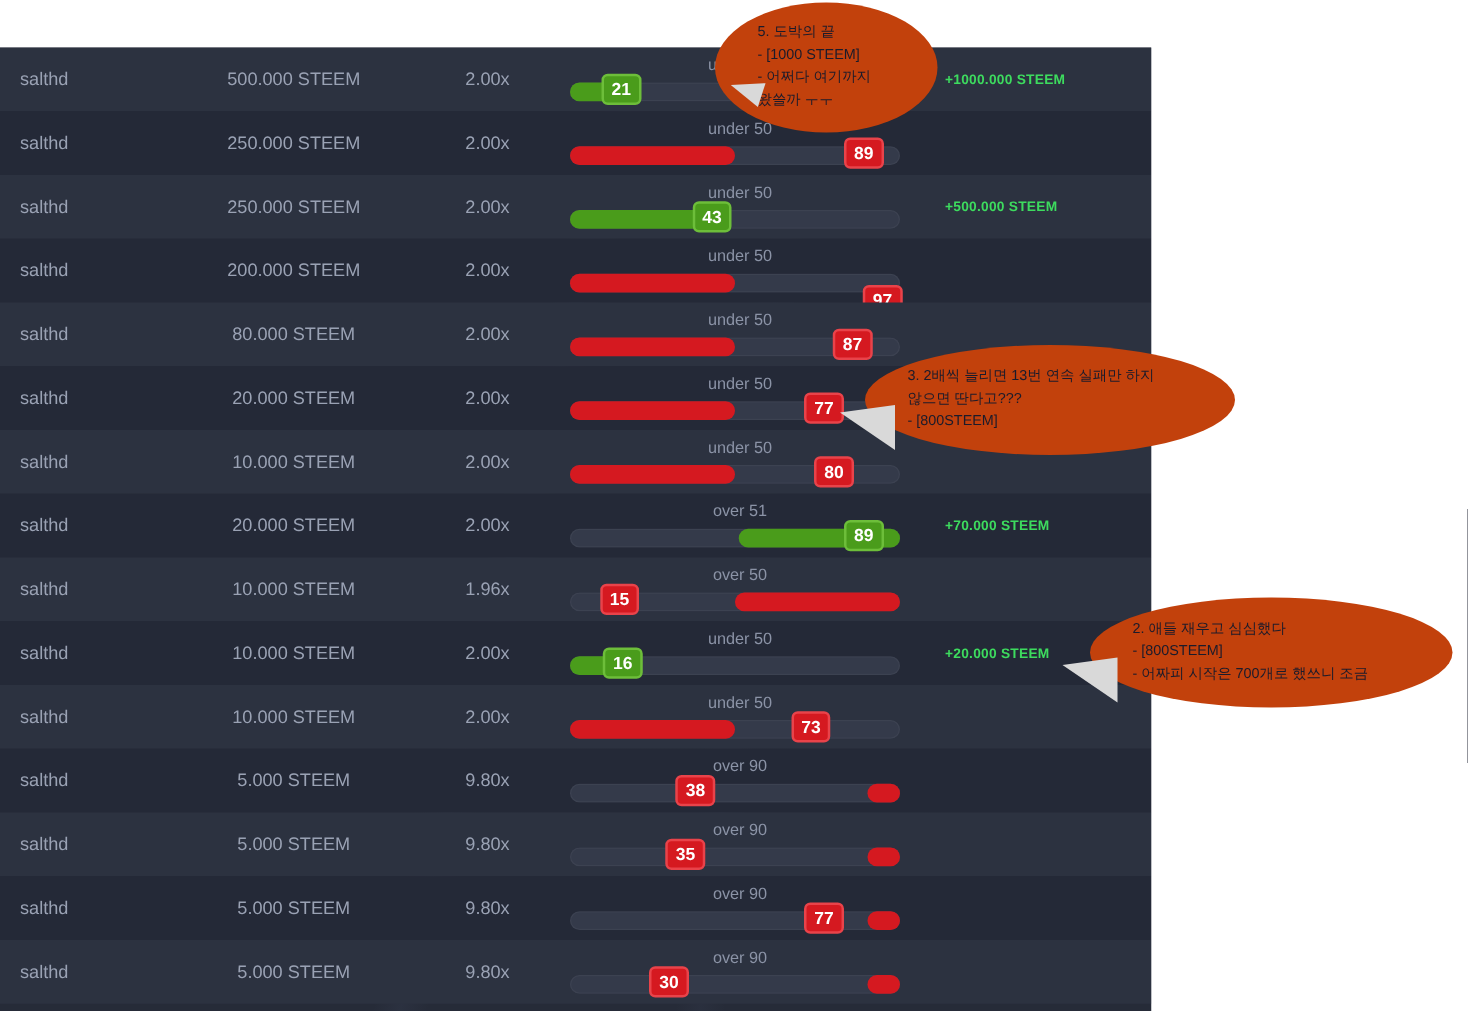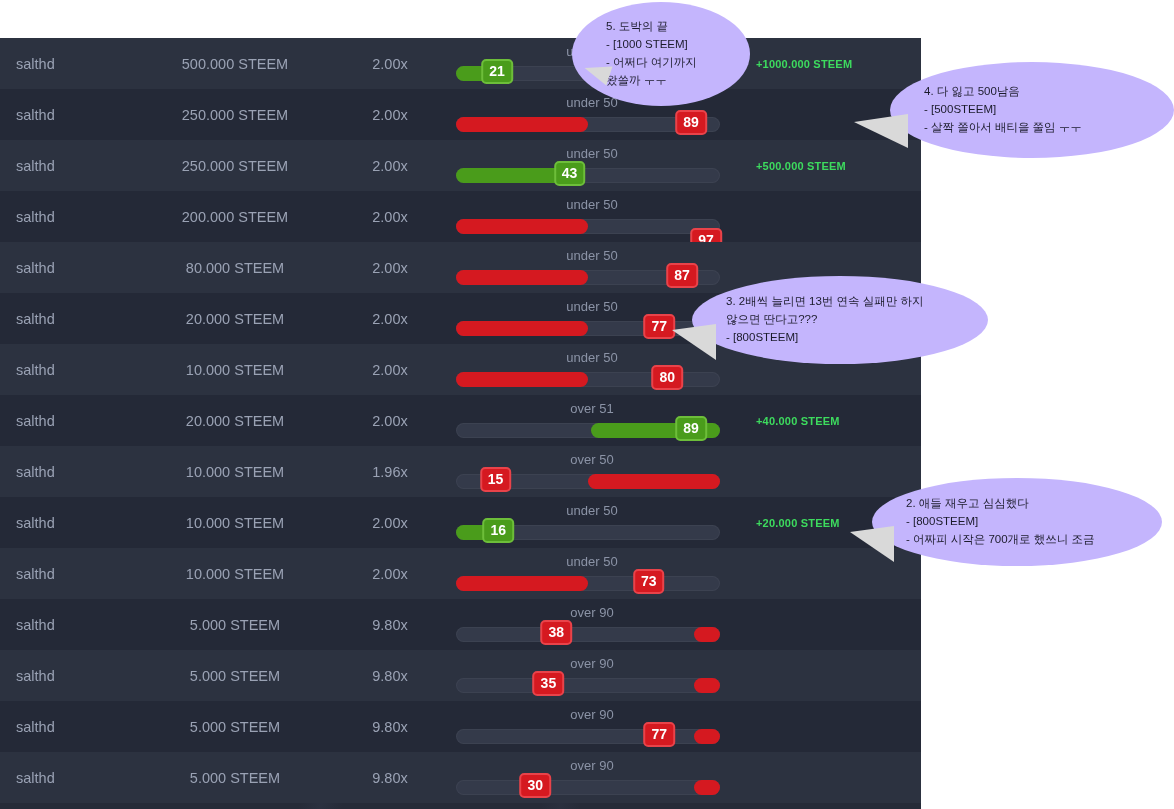--- a/index.html
+++ b/index.html
@@ -94,21 +94,21 @@
     text-align:center;
     line-height:1.15;
     box-sizing:border-box;
   }
   .badge.win{background:#4a9c1b;border:2px solid #6dbe3a;}
   .badge.lose{background:#d51920;border:2px solid #e9434a;}
 
   
   .bubble{
     position:absolute;
-    background:#c4b5fd;
+    background:#c2410c;
     border-radius:50%;
     color:#1b1b2b;
     font-size:11.5px;
     line-height:1.55;
     display:flex;
     align-items:center;
     box-sizing:border-box;
     z-index:20;
   }
   .bubble .btxt{
@@ -224,21 +224,21 @@
         <div class="c-user">salthd</div>
         <div class="c-amount">20.000 STEEM</div>
         <div class="c-mult">2.00x</div>
         <div class="c-bar">
           <div class="bar-label">over 51</div>
           <div class="track">
             <div class="fill win" style="left: 134.64px; right: 0px; width: 129.36px;"></div>
           </div>
           <div class="badge win" style="left: 240.96px;">89</div>
         </div>
-        <div class="c-profit">+40.000 STEEM</div>
+        <div class="c-profit">+70.000 STEEM</div>
       </div>
       <div class="row odd">
         <div class="c-user">salthd</div>
         <div class="c-amount">10.000 STEEM</div>
         <div class="c-mult">1.96x</div>
         <div class="c-bar">
           <div class="bar-label">over 50</div>
           <div class="track">
             <div class="fill lose" style="left: 132px; right: 0px; width: 132px;"></div>
           </div>
@@ -329,28 +329,20 @@
   <div class="bubble" id="bubble-5" style="left:572px;top:2px;width:178px;height:104px;">
     <div class="btxt">
         <div class="bline">5. 도박의 끝</div>
         <div class="bline">- [1000 STEEM]</div>
         <div class="bline">- 어쩌다 여기까지</div>
         <div class="bline">왔쓸까 ㅜㅜ</div>
       </div>
     <div class="tail" style="left:12px;top:60px;border-width:10px 26px 10px 0;border-color:transparent #d9d9d9 transparent transparent;transform:rotate(18deg);"></div>
   </div>
 
-  <div class="bubble" id="bubble-4" style="left:890px;top:62px;width:284px;height:96px;">
-    <div class="btxt">
-        <div class="bline">4. 다 잃고 500남음</div>
-        <div class="bline">- [500STEEM]</div>
-        <div class="bline">- 살짝 쫄아서 배티을 쭐임 ㅜㅜ</div>
-      </div>
-    <div class="tail" style="left:-36px;top:52px;border-width:8px 54px 26px 0;border-color:transparent #d9d9d9 transparent transparent;"></div>
-  </div>
 
   <div class="bubble" id="bubble-3" style="left:692px;top:276px;width:296px;height:88px;">
     <div class="btxt">
         <div class="bline">3. 2배씩 늘리면 13번 연속 실패만 하지</div>
         <div class="bline">않으면 딴다고???</div>
         <div class="bline">- [800STEEM]</div>
       </div>
     <div class="tail" style="left:-20px;top:48px;border-width:6px 44px 30px 0;border-color:transparent #d9d9d9 transparent transparent;"></div>
   </div>
 

